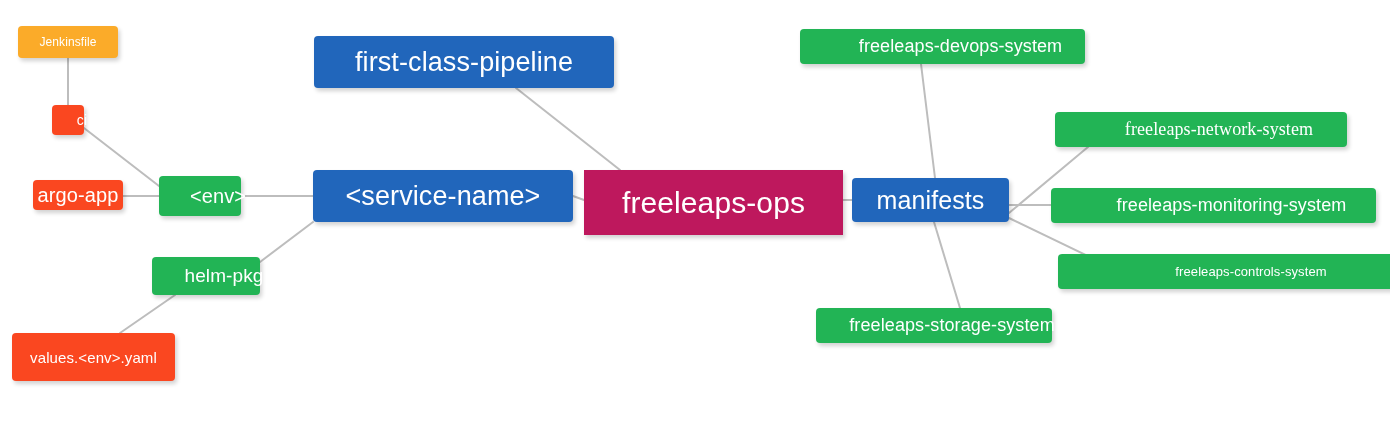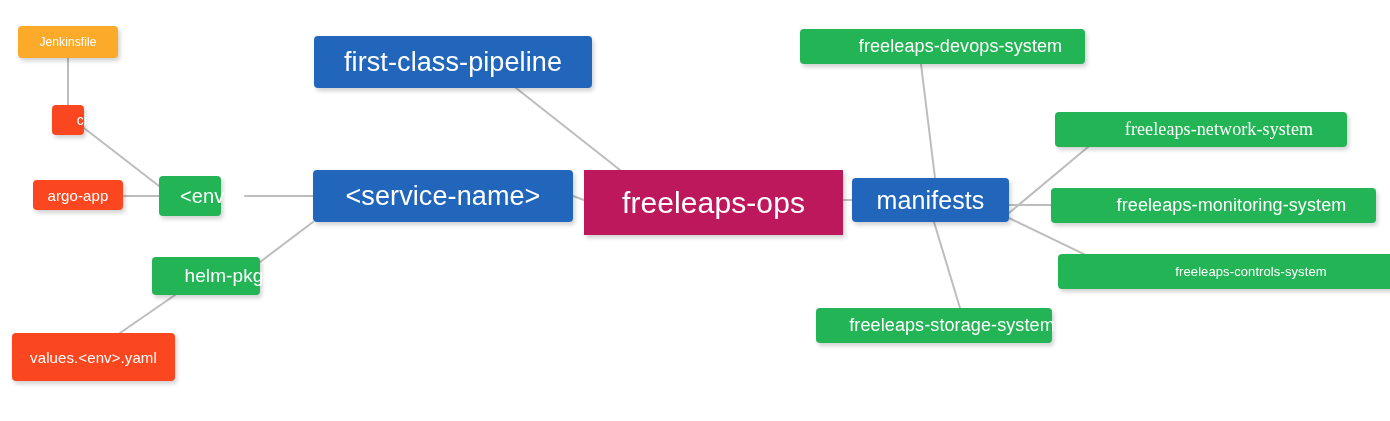--- a/index.html
+++ b/index.html
@@ -59,25 +59,25 @@
       <line x1="843" y1="200" x2="852" y2="200" stroke="#bdbdbd" stroke-width="2" stroke-linecap="round"></line>
       <line x1="935" y1="178" x2="921" y2="64" stroke="#bdbdbd" stroke-width="2" stroke-linecap="round"></line>
       <line x1="1009" y1="213" x2="1088" y2="147" stroke="#bdbdbd" stroke-width="2" stroke-linecap="round"></line>
       <line x1="1009" y1="205" x2="1051" y2="205" stroke="#bdbdbd" stroke-width="2" stroke-linecap="round"></line>
       <line x1="1009" y1="218" x2="1092" y2="258" stroke="#bdbdbd" stroke-width="2" stroke-linecap="round"></line>
       <line x1="934" y1="222" x2="960" y2="308" stroke="#bdbdbd" stroke-width="2" stroke-linecap="round"></line>
     </svg>
   <div id="node-layer">
       <div class="node n-orange" style="left: 18px; top: 26px; width: 100px; height: 32px; font-size: 12px;">Jenkinsfile</div>
       <div class="node n-red" style="left: 52px; top: 105px; width: 32px; height: 30px; font-size: 14px; padding-left: 28px;">ci</div>
-      <div class="node n-red" style="left: 33px; top: 180px; width: 90px; height: 30px; font-size: 15px;">argo-app</div>
-      <div class="node n-green" style="left: 159px; top: 176px; width: 62px; height: 40px; font-size: 20px;">&lt;env&gt;</div>
+      <div class="node n-red" style="left: 33px; top: 180px; width: 90px; height: 30px; font-size: 20px;">argo-app</div>
+      <div class="node n-green" style="left: 159px; top: 176px; width: 82px; height: 40px; font-size: 20px;">&lt;env&gt;</div>
       <div class="node n-green" style="left: 152px; top: 257px; width: 108px; height: 38px; font-size: 19px;">helm-pkg</div>
       <div class="node n-red" style="left: 12px; top: 333px; width: 163px; height: 48px; font-size: 15px;">values.&lt;env&gt;.yaml</div>
-      <div class="node n-blue" style="left: 314px; top: 36px; width: 278px; height: 52px; font-size: 27px;">first-class-pipeline</div>
+      <div class="node n-blue" style="left: 314px; top: 36px; width: 300px; height: 52px; font-size: 27px;">first-class-pipeline</div>
       <div class="node n-blue" style="left: 313px; top: 170px; width: 260px; height: 52px; font-size: 27px;">&lt;service-name&gt;</div>
       <div class="node n-root" style="left: 584px; top: 170px; width: 259px; height: 65px; font-size: 30px;">freeleaps-ops</div>
       <div class="node n-blue" style="left: 852px; top: 178px; width: 157px; height: 44px; font-size: 25px;">manifests</div>
       <div class="node n-green" style="left: 800px; top: 29px; width: 285px; height: 35px; font-size: 18px;">freeleaps-devops-system</div>
       <div class="node n-green" style="left: 1055px; top: 112px; width: 292px; height: 35px; font-size: 18px; font-family: Liberation Serif, serif;">freeleaps-network-system</div>
       <div class="node n-green" style="left: 1051px; top: 188px; width: 325px; height: 35px; font-size: 18px;">freeleaps-monitoring-system</div>
       <div class="node n-green" style="left: 1058px; top: 254px; width: 350px; height: 35px; font-size: 13px;">freeleaps-controls-system</div>
       <div class="node n-green" style="left: 816px; top: 308px; width: 236px; height: 35px; font-size: 18px;">freeleaps-storage-system</div>
     </div>
 </div>

